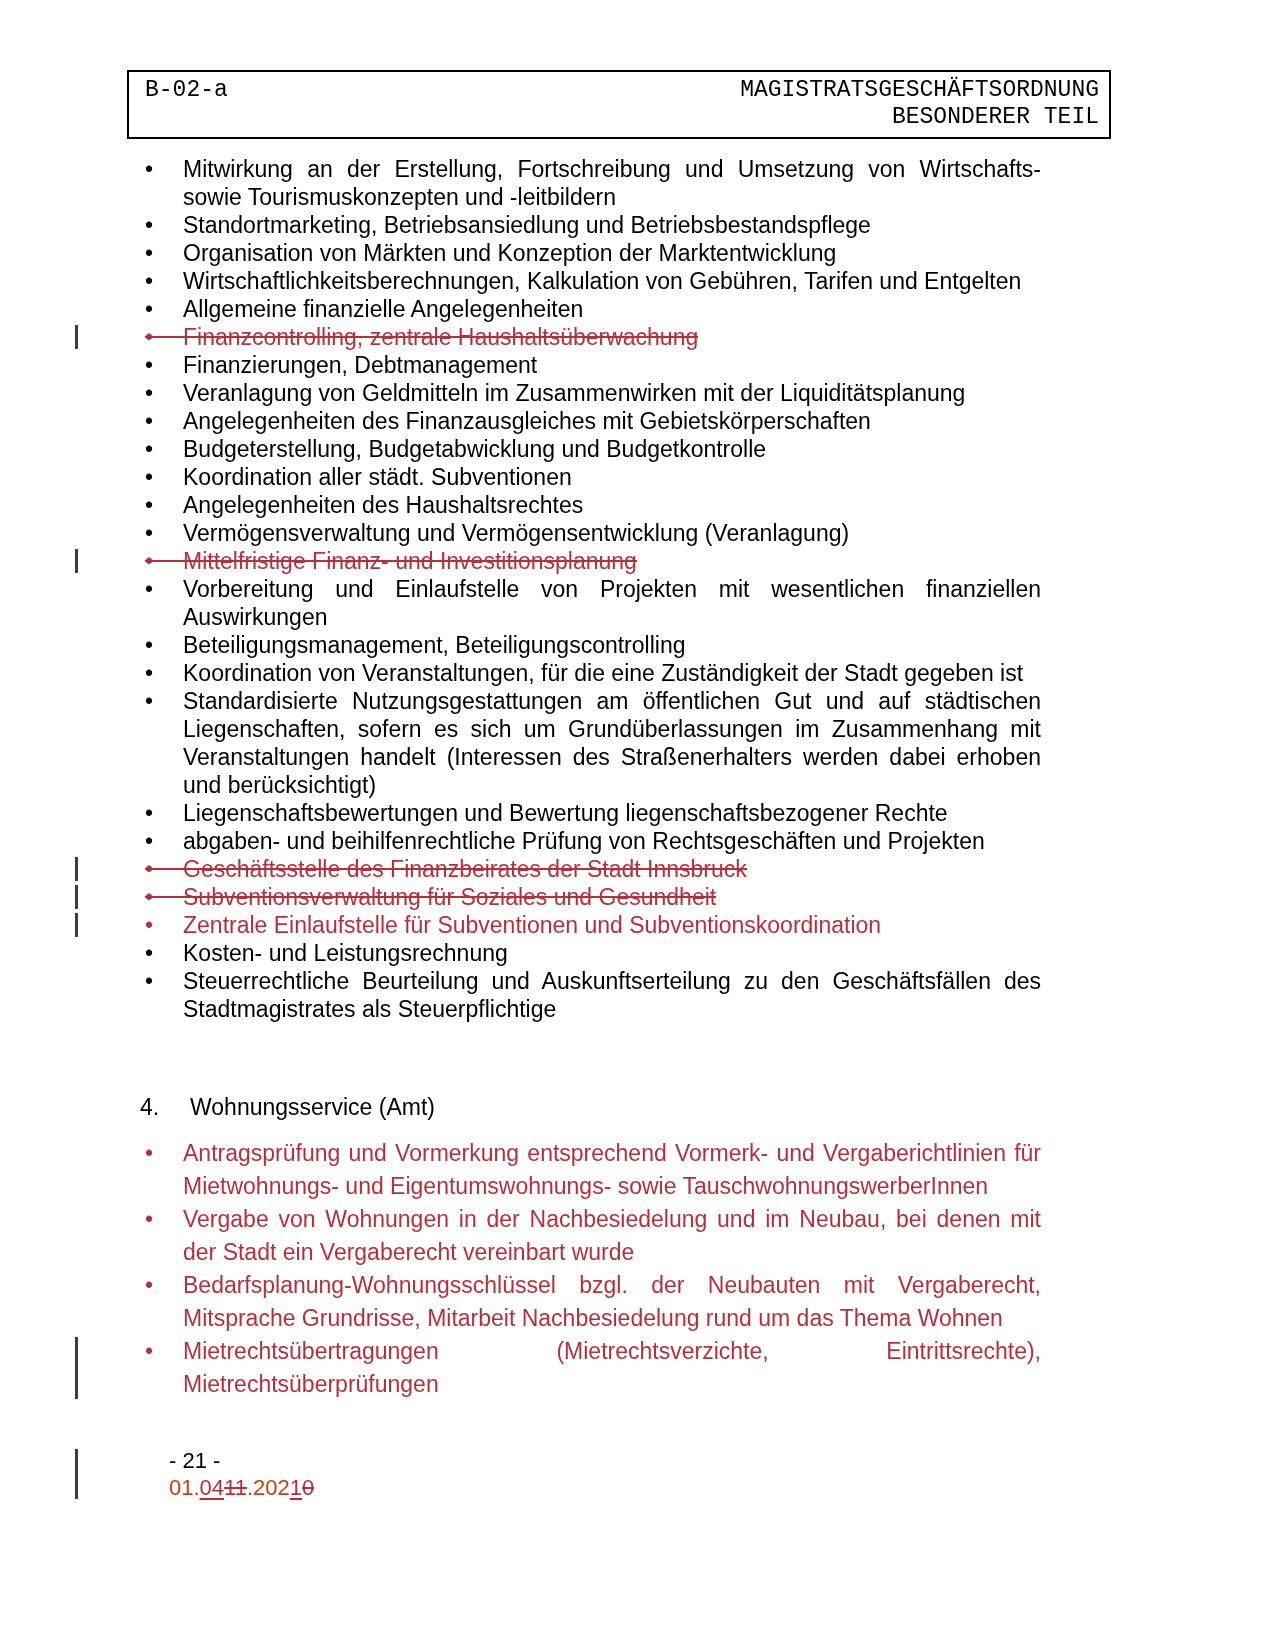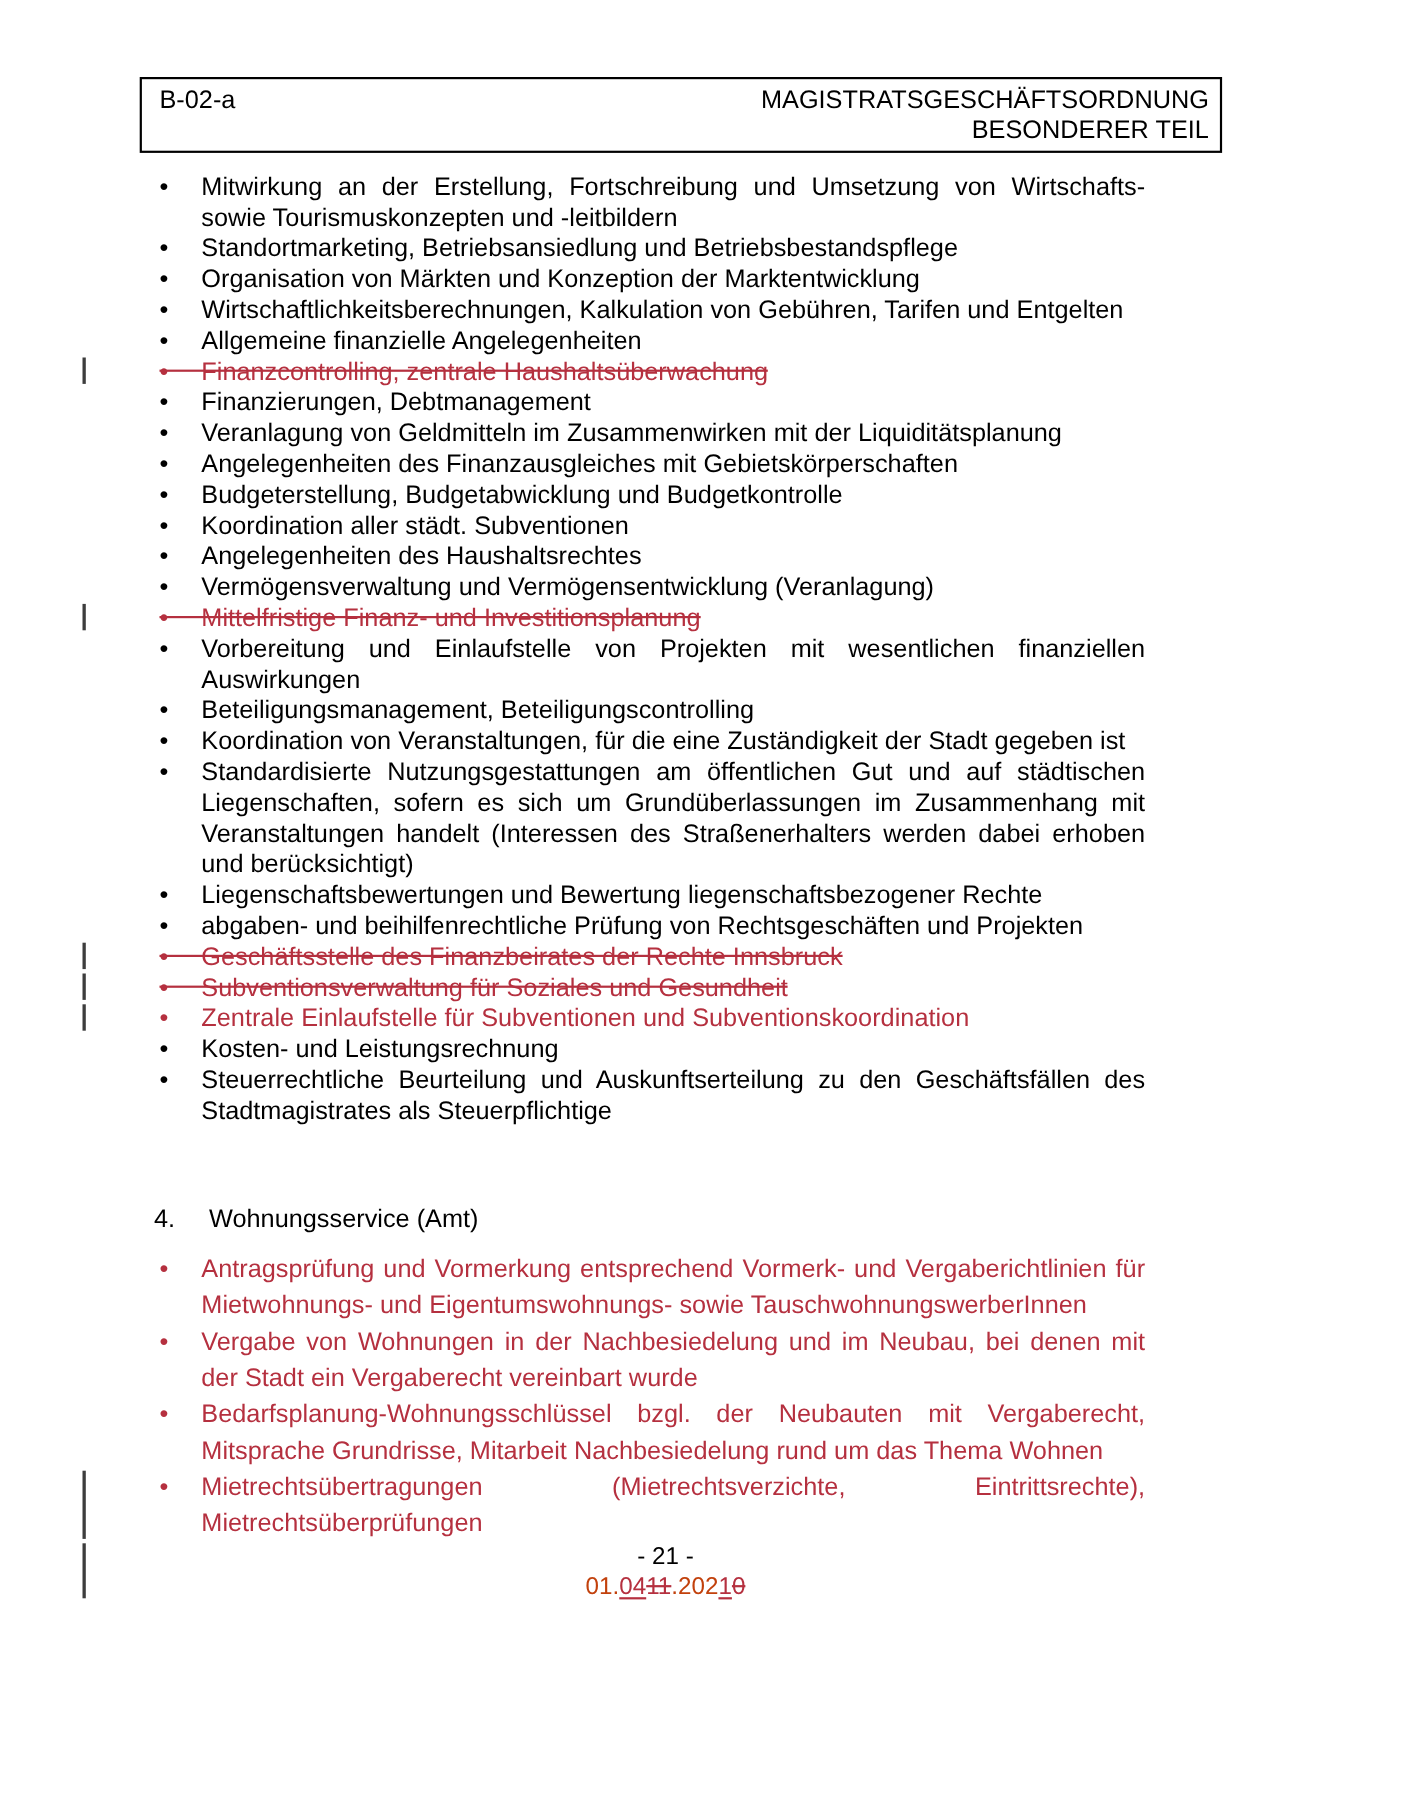--- a/index.html
+++ b/index.html
@@ -18,20 +18,21 @@
   }
   .header-box {
     margin-left: 127px;
     width: 984px;
     border: 2px solid #000;
     padding: 5px 10px 6px 16px;
     display: flex;
     justify-content: space-between;
     font-size: 23px;
     line-height: 27px;
+    font-family: Liberation Mono, monospace;
   }
   .header-right { text-align: right; }
   .content {
     margin-left: 145px;
     width: 896px;
     margin-top: 16px;
     font-size: 23px;
   }
   .item {
     display: flex;
@@ -78,21 +79,22 @@
     margin-top: 70px;
     margin-left: -5px;
     margin-bottom: 16px;
   }
   .section-number { width: 50px; flex: 0 0 50px; }
 
   .list2 .item { line-height: 33px; }
 
   .footer {
     position: relative;
-    text-align: center;
+    margin-top: 46px;
+    text-align: left;
     font-size: 22px;
     line-height: 27px;
     padding-left: 24px;
   }
   .footer .date .inserted {
     color: var(--red);
     text-decoration: underline;
     text-decoration-thickness: 2px;
     text-underline-offset: 3px;
   }
@@ -214,21 +216,21 @@
     <span class="text">Liegenschaftsbewertungen und Bewertung liegenschaftsbezogener Rechte</span>
   </div>
 
   <div class="item">
     <span class="bullet">•</span>
     <span class="text">abgaben- und beihilfenrechtliche Prüfung von Rechtsgeschäften und Projekten</span>
   </div>
 
   <div class="item deleted changebar">
     <span class="bullet">•</span>
-    <span class="text">Geschäftsstelle des Finanzbeirates der Rechte Innsbruck</span>
+    <span class="text">Geschäftsstelle des Finanzbeirates der Stadt Innsbruck</span>
   </div>
 
   <div class="item deleted changebar">
     <span class="bullet">•</span>
     <span class="text">Subventionsverwaltung für Soziales und Gesundheit</span>
   </div>
 
   <div class="item inserted changebar">
     <span class="bullet">•</span>
     <span class="text">Zentrale Einlaufstelle für Subventionen und Subventionskoordination</span>

